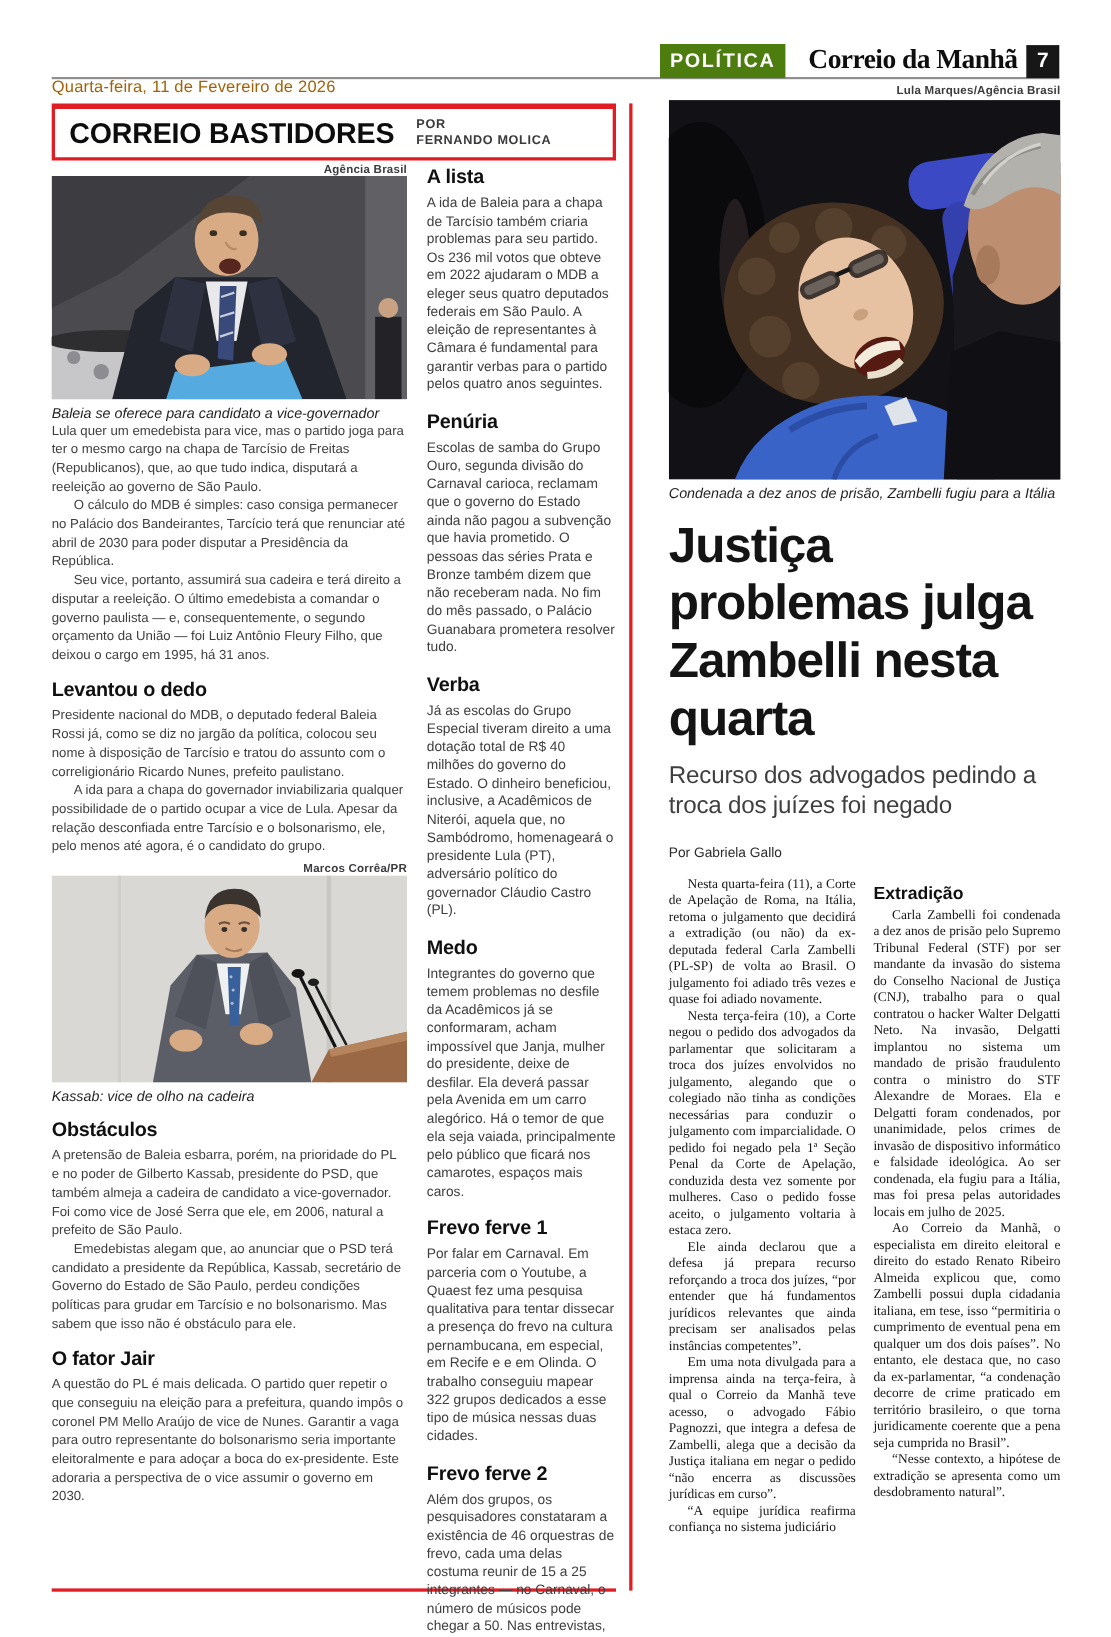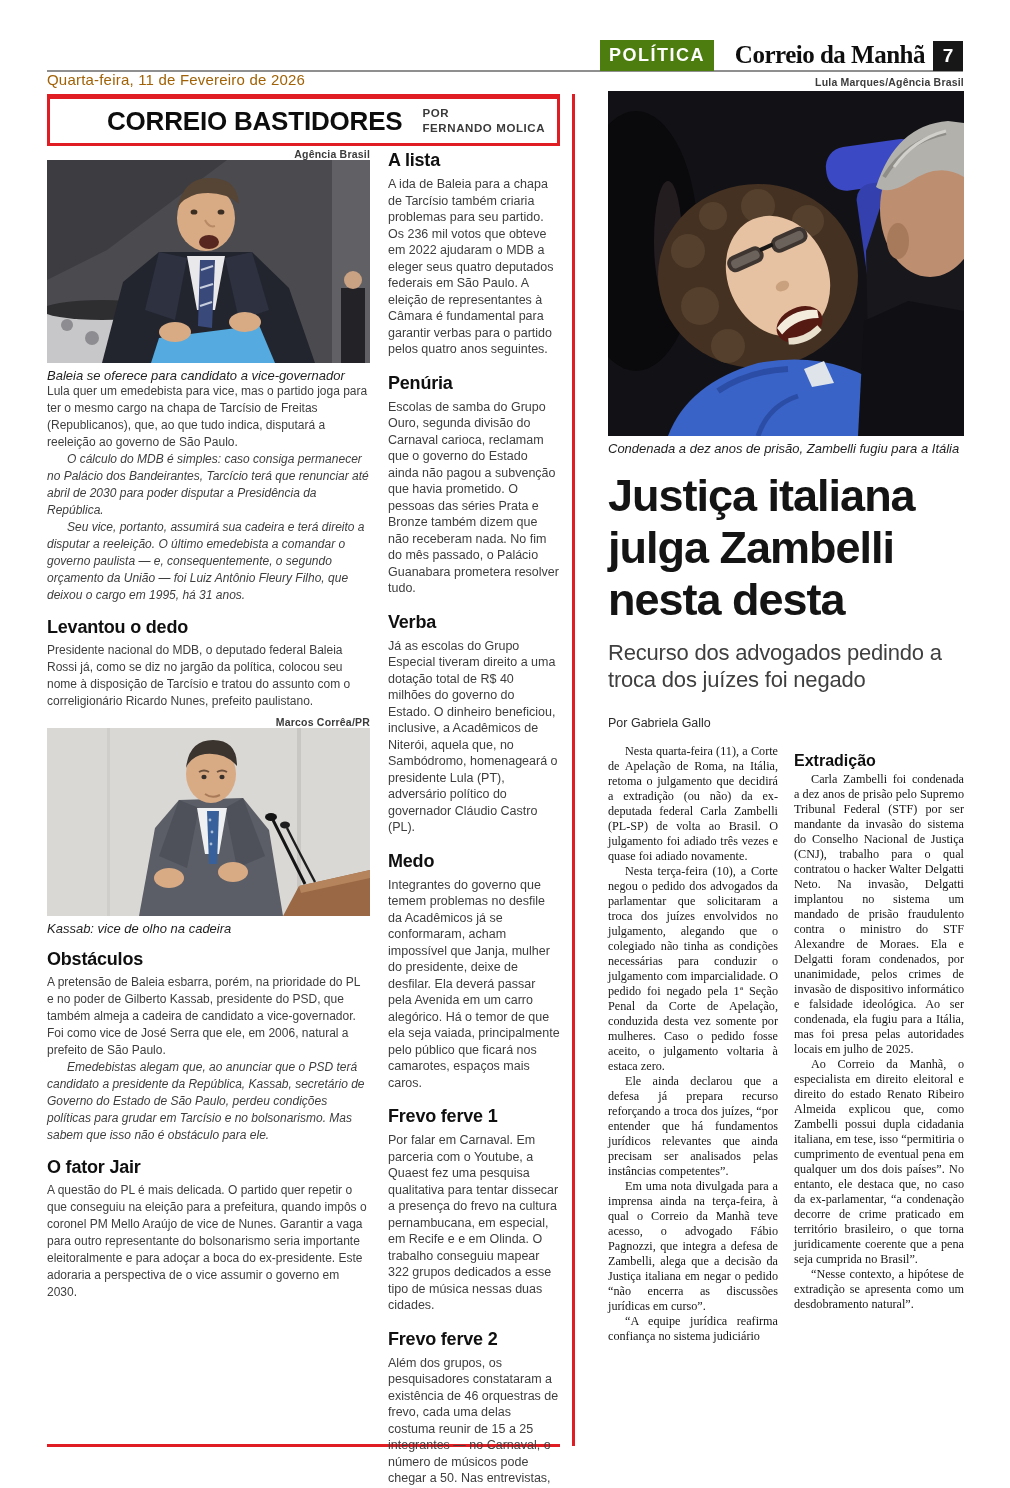--- a/index.html
+++ b/index.html
@@ -12,31 +12,31 @@
   .header-rule{left:47px;top:70px;width:916px;height:2px;background:#8f8f8f;}
   .politica-box{left:600px;top:40px;width:114px;height:31px;background:#4d7c0f;color:#fff;
      font-size:18px;font-weight:700;letter-spacing:1.5px;display:flex;align-items:center;justify-content:center;}
   .masthead{left:700px;top:41px;width:225px;text-align:right;font-family:"Liberation Serif",serif;
      font-weight:700;font-size:25px;letter-spacing:-.5px;color:#0e0e0e;}
   .pagenum-box{left:933px;top:41px;width:30px;height:30px;background:#171717;color:#fff;
      font-size:19px;font-weight:700;display:flex;align-items:center;justify-content:center;}
 
   
   .title-frame{left:47px;top:94px;width:513px;height:52px;border:3px solid #e01d23;border-top-width:5px;
-     box-sizing:border-box;display:flex;align-items:center;padding-left:44px;}
+     box-sizing:border-box;display:flex;align-items:center;}
   .bastidores-title{font-size:26px;font-weight:800;letter-spacing:-.2px;color:#0d0d0d;margin-left:13px;white-space:nowrap;}
   .frame-byline{margin-left:20px;font-size:11.5px;font-weight:600;color:#3a3a3a;letter-spacing:.6px;line-height:1.3;}
   .vert-red{left:572px;top:94px;width:3px;height:1352px;background:#e01d23;}
   .bottom-red{left:47px;top:1444px;width:513px;height:3px;background:#e01d23;}
 
   
   .credit{font-size:10.5px;font-weight:700;color:#3c3c3c;text-align:right;letter-spacing:.2px;}
   .caption{font-style:italic;font-size:13px;color:#1f1f1f;margin-top:5px;}
   .body-sans p{margin:0;font-size:12px;line-height:17px;color:#3e3e3e;}
-  .body-sans p.ind{text-indent:20px;font-style:italic;}
+  .body-sans p.ind{text-indent:20px;}
   h2.lead-headline{margin:12px 0 8px;font-size:21px;line-height:1.32;font-weight:700;
      letter-spacing:-.4px;color:#111;}
   h3.sec{margin:13px 0 4px;font-size:18px;font-weight:700;color:#101010;letter-spacing:-.2px;}
 
   
   .left-col{left:47px;top:148px;width:323px;}
   .mid-col{left:388px;top:148px;width:172px;}
   .mid-col h3.sec{margin:15px 0 5px;}
   .mid-col h3.sec:first-child{margin-top:2px;}
   .mid-col p{margin:0;font-size:12.5px;line-height:16.5px;color:#3e3e3e;}
@@ -114,20 +114,21 @@
   </figure>
   <div class="caption">Baleia se oferece para candidato a vice-governador</div>
 
 
   <p>Lula quer um emedebista para vice, mas o partido joga para ter o mesmo cargo na chapa de Tarcísio de Freitas (Republicanos), que, ao que tudo indica, disputará a reeleição ao governo de São Paulo.</p>
   <p class="ind">O cálculo do MDB é simples: caso consiga permanecer no Palácio dos Bandeirantes, Tarcício terá que renunciar até abril de 2030 para poder disputar a Presidência da República.</p>
   <p class="ind">Seu vice, portanto, assumirá sua cadeira e terá direito a disputar a reeleição. O último emedebista a comandar o governo paulista — e, consequentemente, o segundo orçamento da União — foi Luiz Antônio Fleury Filho, que deixou o cargo em 1995, há 31 anos.</p>
 
   <h3 class="sec">Levantou o dedo</h3>
   <p>Presidente nacional do MDB, o deputado federal Baleia Rossi já, como se diz no jargão da política, colocou seu nome à disposição de Tarcísio e tratou do assunto com o correligionário Ricardo Nunes, prefeito paulistano.</p>
+  <p class="ind">A ida para a chapa do governador inviabilizaria qualquer possibilidade de o partido ocupar a vice de Lula. Apesar da relação desconfiada entre Tarcísio e o bolsonarismo, ele, pelo menos até agora, é o candidato do grupo.</p>
 
   <div class="credit" style="margin-top:6px;">Marcos Corrêa/PR</div>
   <figure>
     <svg width="323" height="188" viewBox="0 0 323 188">
       <rect width="323" height="188" fill="#d6d5d1"></rect>
       <rect x="0" y="0" width="323" height="188" fill="#dcdbd7" opacity=".5"></rect>
       <rect x="250" y="0" width="4" height="188" fill="#c8c7c3"></rect>
       <rect x="60" y="0" width="3" height="188" fill="#cfcecA"></rect>
       <polygon points="92,188 108,100 132,72 196,70 222,102 236,188" fill="#5b5e66"></polygon>
       <polygon points="132,72 152,80 140,140 112,128" fill="#4e5159"></polygon>
@@ -218,21 +219,21 @@
       <ellipse cx="322" cy="118" rx="50" ry="68" fill="#bd8e70"></ellipse>
       <path d="M268,96 Q288,34 340,30 L356,32 L356,86 Q330,70 300,92 Q280,104 268,96 Z" fill="#b3b1ac"></path>
       <path d="M276,86 q22,-36 62,-44" stroke="#8f8d88" stroke-width="4" fill="none"></path>
       <path d="M286,76 q20,-28 52,-36" stroke="#d2d0cb" stroke-width="3" fill="none"></path>
       <ellipse cx="290" cy="150" rx="11" ry="18" fill="#a87a5c"></ellipse>
       <polygon points="250,345 256,230 300,210 356,220 356,345" fill="#101014"></polygon>
     </svg>
   </figure>
   <div class="caption">Condenada a dez anos de prisão, Zambelli fugiu para a Itália</div>
 
-  <h1 class="z-headline">Justiça italiana julga Zambelli nesta desta</h1>
+  <h1 class="z-headline">Justiça problemas julga Zambelli nesta quarta</h1>
   <div class="z-subtitle">Recurso dos advogados pedindo a troca dos juízes foi negado</div>
   <div class="z-byline">Por Gabriela Gallo</div>
 
   <div class="z-cols">
     <div class="z-col">
       <p>Nesta quarta-feira (11), a Corte de Apelação de Roma, na Itália, retoma o julgamento que decidirá a extradição (ou não) da ex-deputada federal Carla Zambelli (PL-SP) de volta ao Brasil. O julgamento foi adiado três vezes e quase foi adiado novamente.</p>
       <p>Nesta terça-feira (10), a Corte negou o pedido dos advogados da parlamentar que solicitaram a troca dos juízes envolvidos no julgamento, alegando que o colegiado não tinha as condições necessárias para conduzir o julgamento com imparcialidade. O pedido foi negado pela 1ª Seção Penal da Corte de Apelação, conduzida desta vez somente por mulheres. Caso o pedido fosse aceito, o julgamento voltaria à estaca zero.</p>
       <p>Ele ainda declarou que a defesa já prepara recurso reforçando a troca dos juízes, “por entender que há fundamentos jurídicos relevantes que ainda precisam ser analisados pelas instâncias competentes”.</p>
       <p>Em uma nota divulgada para a imprensa ainda na terça-feira, à qual o Correio da Manhã teve acesso, o advogado Fábio Pagnozzi, que integra a defesa de Zambelli, alega que a decisão da Justiça italiana em negar o pedido “não encerra as discussões jurídicas em curso”.</p>
       <p>“A equipe jurídica reafirma confiança no sistema judiciário</p>

